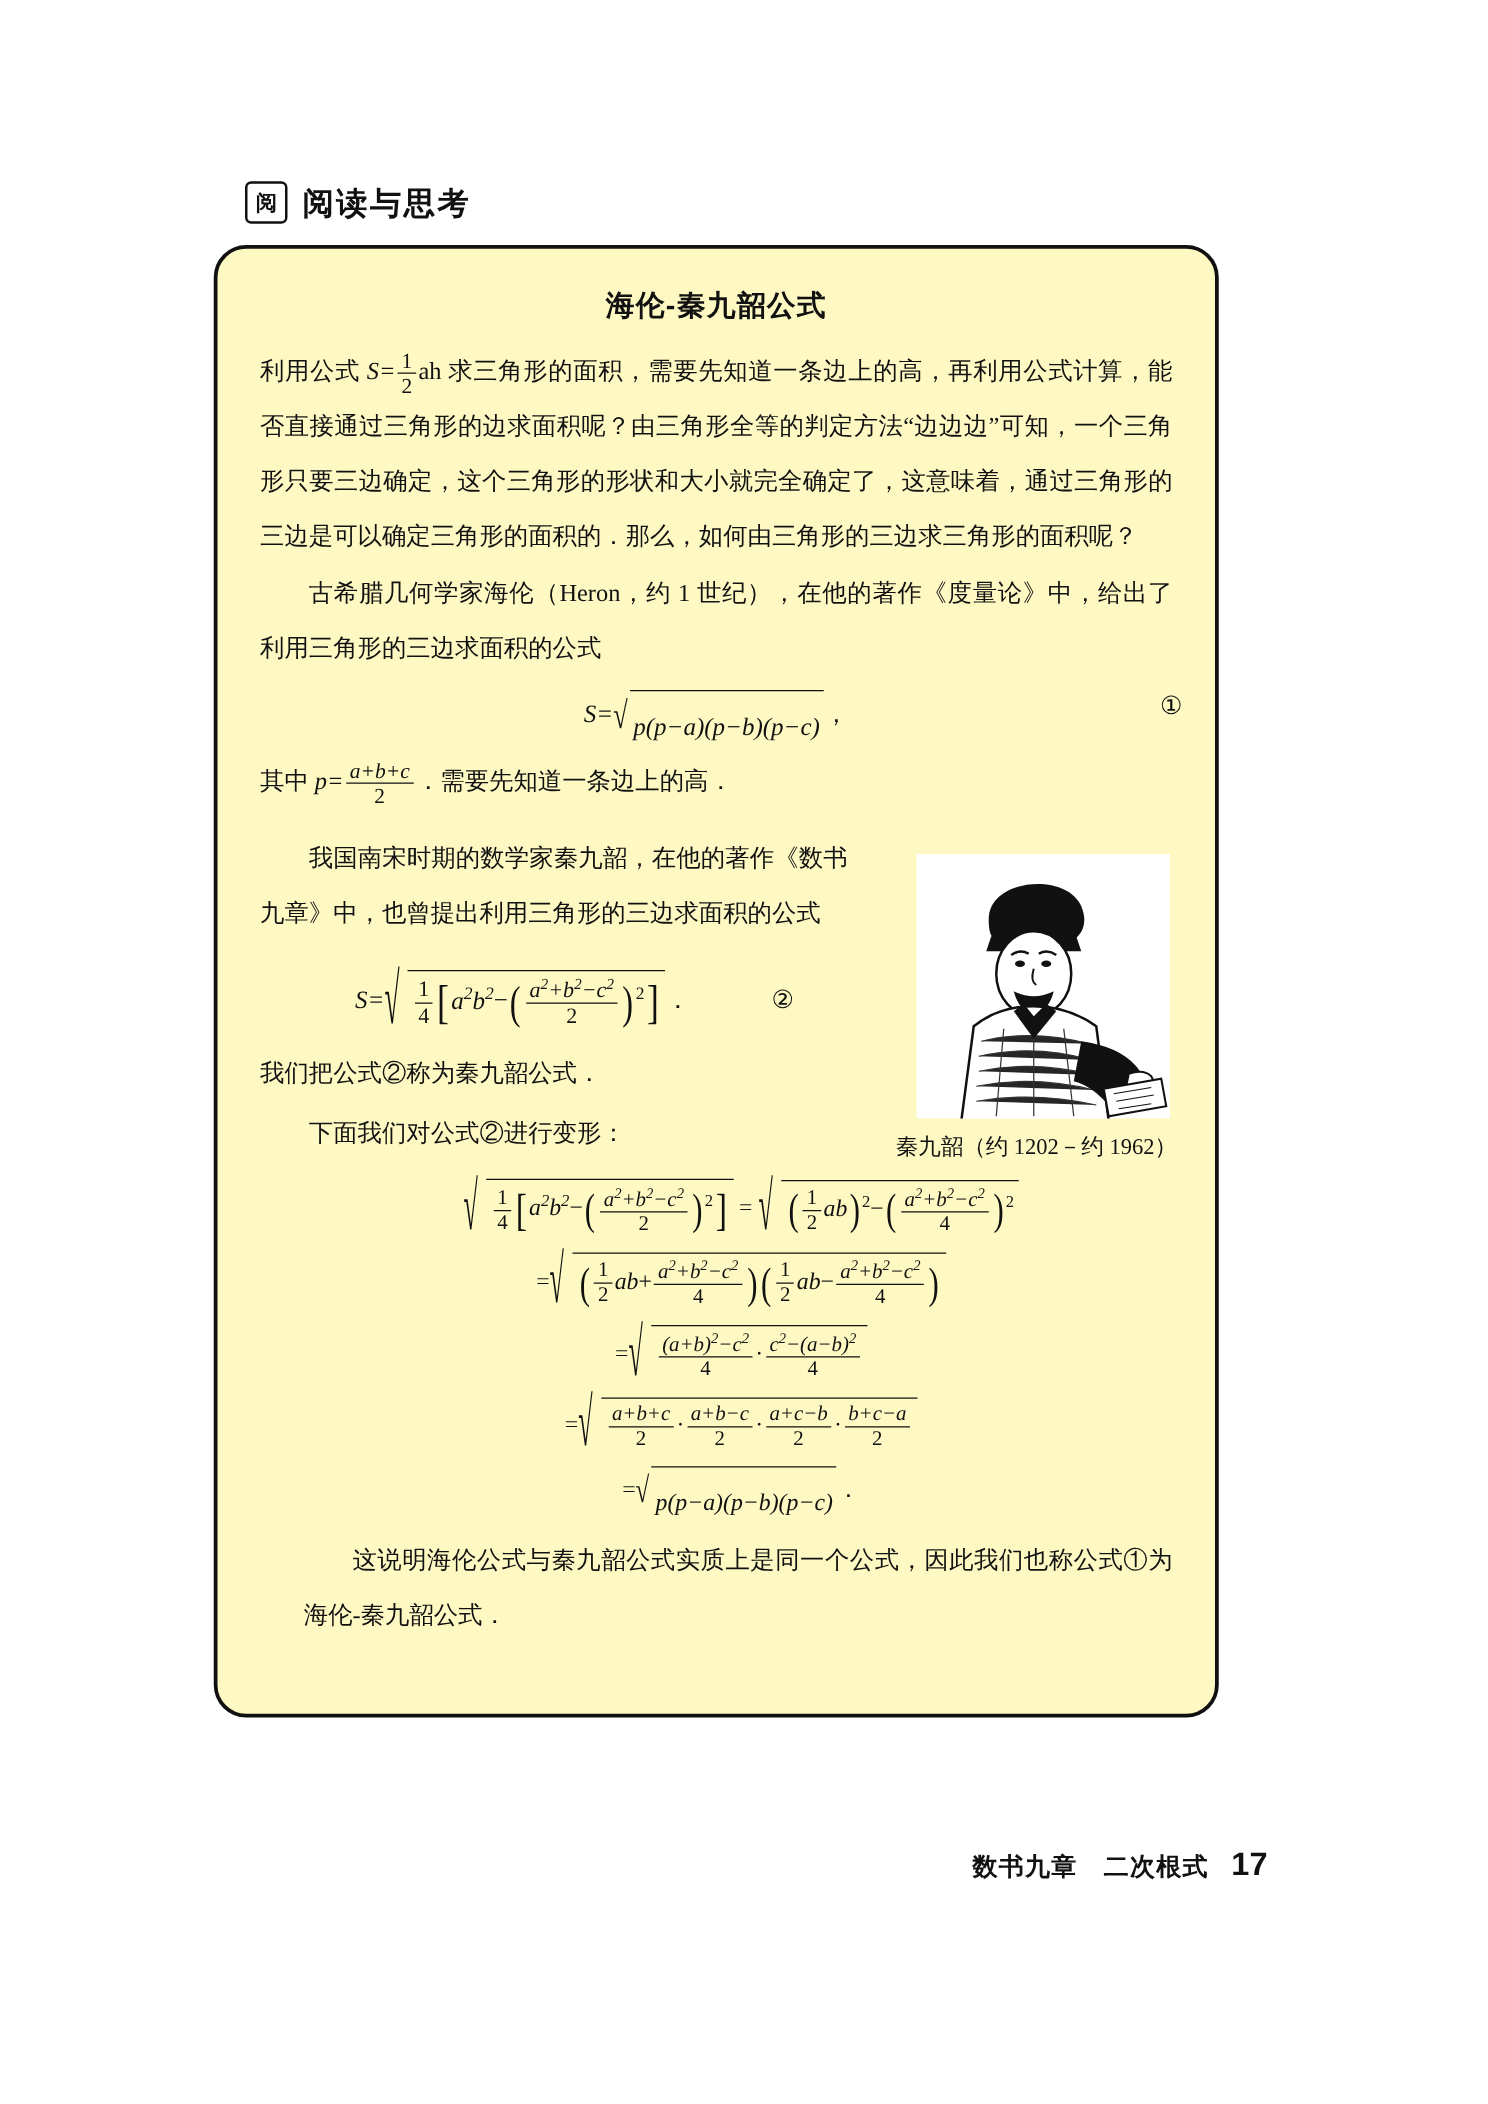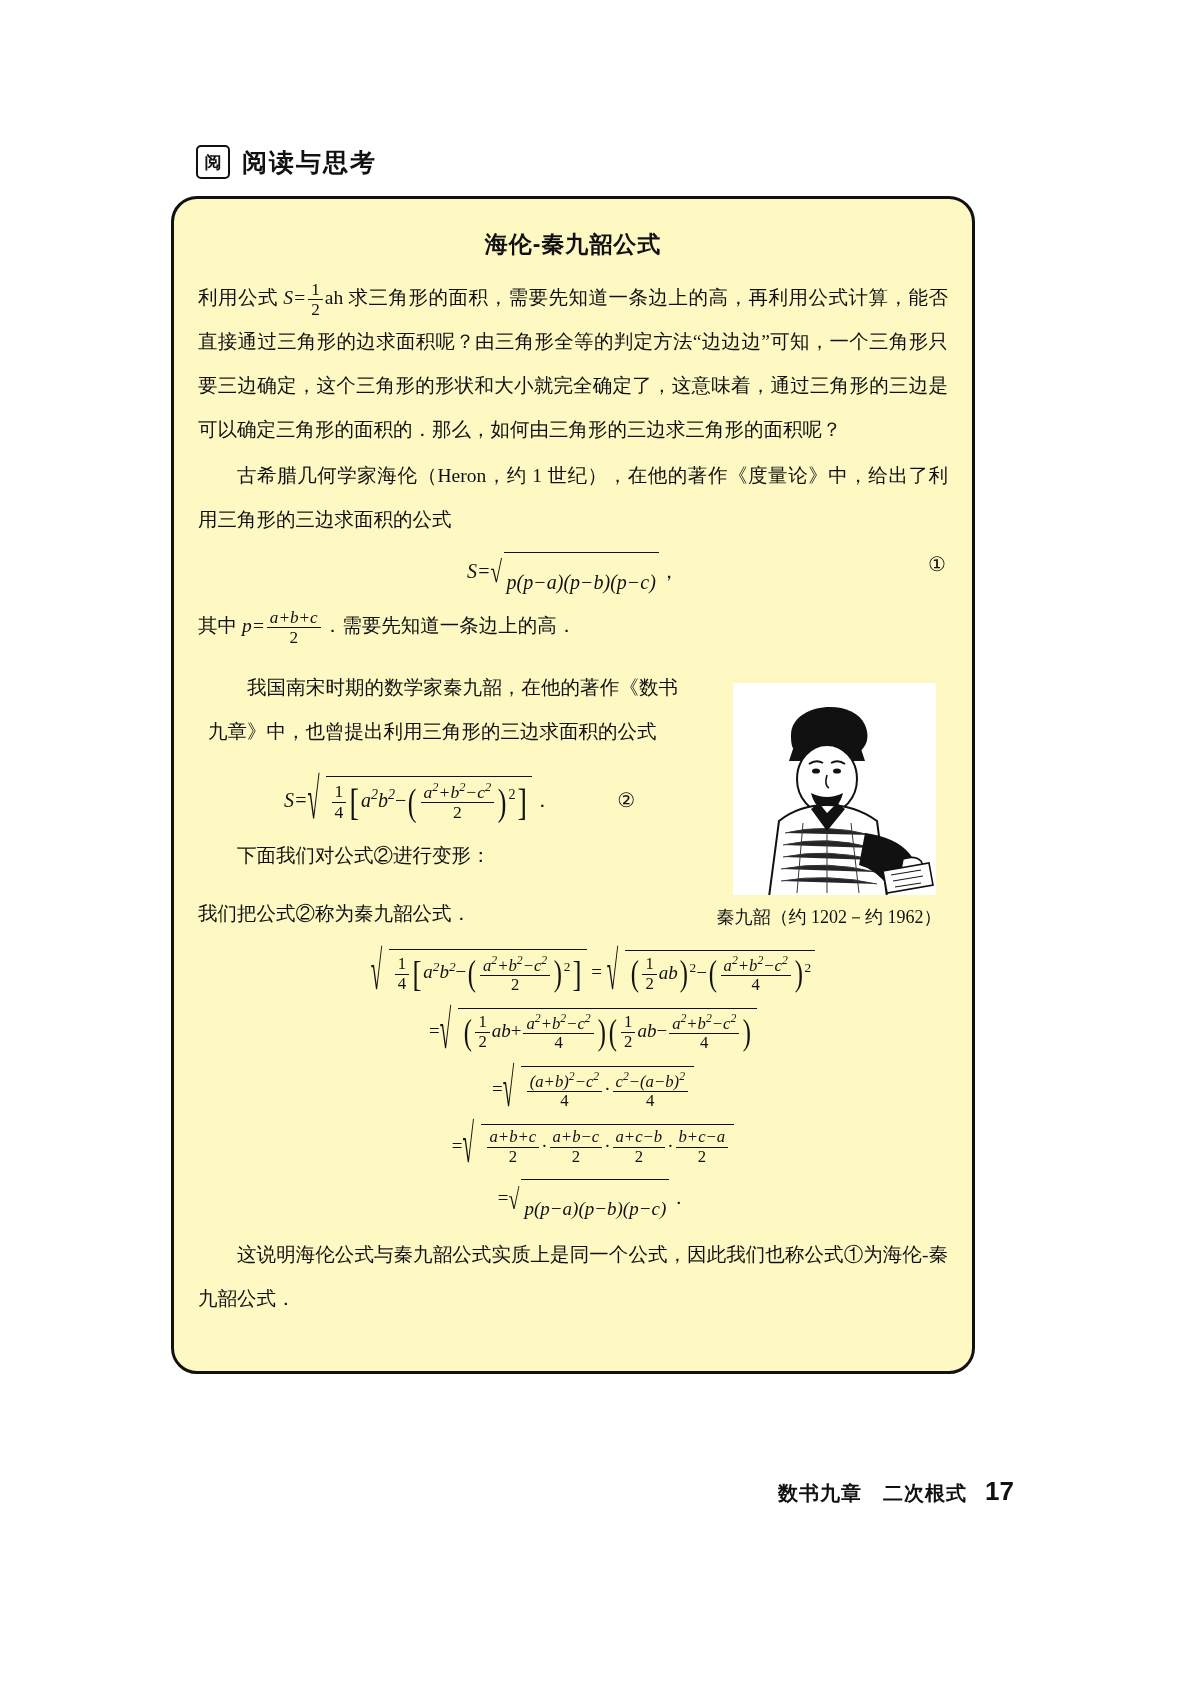--- a/index.html
+++ b/index.html
@@ -63,21 +63,21 @@
     text-align: center;
     font-size: 23px;
     font-weight: bold;
     margin-top: 30px;
     letter-spacing: 1px;
     font-family: "Liberation Sans", sans-serif;
   }
   .body-text {
     font-size: 19.5px;
     line-height: 44px;
-    padding: 0 24px;
+    padding: 0 34px;
     text-align: justify;
   }
   .indent {
     text-indent: 2em;
   }
   .p1 { margin-top: 16px; }
   .p2 { margin-top: 2px; }
   
   .frac {
     display: inline-block;
@@ -232,23 +232,23 @@
 
     <div class="body-text float-wrap" style="margin-top:18px;">
       <div class="indent narrow">我国南宋时期的数学家秦九韶，在他的著作《数书九章》中，也曾提出利用三角形的三边求面积的公式</div>
     </div>
 
     <div class="eq-line" style="text-align:left;padding-left:110px;margin-top:22px;">
       <span class="ital">S=</span><span class="big-sqrt"><span class="rad"><span class="frac"><span class="num">1</span><span class="den">4</span></span><span class="brack">[</span><span class="ital">a<span class="sup">2</span>b<span class="sup">2</span></span>−<span class="paren-big">(</span><span class="frac"><span class="num ital">a<span class="sup">2</span>+b<span class="sup">2</span>−c<span class="sup">2</span></span><span class="den">2</span></span><span class="paren-big">)</span><span class="sup">2</span><span class="brack">]</span></span></span>．
       <span style="display:inline-block;width:60px;"></span><span>②</span>
     </div>
 
+    <div class="body-text" style="margin-top:14px;">我们把公式②称为秦九韶公式．</div>
+
     <div class="body-text indent" style="margin-top:4px;">下面我们对公式②进行变形：</div>
-
-    <div class="body-text" style="margin-top:14px;">我们把公式②称为秦九韶公式．</div>
 
     <div class="derivation">
 
       <div class="derive-row" style="text-align:center;padding-right:20px;">
         <span class="big-sqrt"><span class="rad"><span class="frac"><span class="num">1</span><span class="den">4</span></span><span class="brack">[</span><span class="ital">a<span class="sup">2</span>b<span class="sup">2</span></span>−<span class="paren-big">(</span><span class="frac"><span class="num ital">a<span class="sup">2</span>+b<span class="sup">2</span>−c<span class="sup">2</span></span><span class="den">2</span></span><span class="paren-big">)</span><span class="sup">2</span><span class="brack">]</span></span></span>
         =
         <span class="big-sqrt"><span class="rad"><span class="paren-big">(</span><span class="frac"><span class="num">1</span><span class="den">2</span></span><span class="ital">ab</span><span class="paren-big">)</span><span class="sup">2</span>−<span class="paren-big">(</span><span class="frac"><span class="num ital">a<span class="sup">2</span>+b<span class="sup">2</span>−c<span class="sup">2</span></span><span class="den">4</span></span><span class="paren-big">)</span><span class="sup">2</span></span></span>
       </div>
 
       <div class="derive-row" style="text-align:center;padding-right:20px;">
@@ -261,21 +261,21 @@
 
       <div class="derive-row" style="text-align:center;padding-right:20px;">
         =<span class="big-sqrt"><span class="rad"><span class="frac"><span class="num ital">a+b+c</span><span class="den">2</span></span>·<span class="frac"><span class="num ital">a+b−c</span><span class="den">2</span></span>·<span class="frac"><span class="num ital">a+c−b</span><span class="den">2</span></span>·<span class="frac"><span class="num ital">b+c−a</span><span class="den">2</span></span></span></span>
       </div>
 
       <div class="derive-row" style="text-align:center;padding-right:20px;">
         =<span class="sqrt"><span class="rad ital">p(p−a)(p−b)(p−c)</span></span>．
       </div>
     </div>
 
-    <div class="body-text indent" style="margin-top:10px;">这说明海伦公式与秦九韶公式实质上是同一个公式，因此我们也称公式①为海伦-秦九韶公式．</div>
+    <div class="body-text indent" style="margin-top:10px;margin-left:35px;">这说明海伦公式与秦九韶公式实质上是同一个公式，因此我们也称公式①为海伦-秦九韶公式．</div>
 
     <div class="portrait">
       <svg width="203" height="212" viewBox="0 0 203 212">
         <rect x="0" y="0" width="203" height="212" fill="#ffffff"></rect>
 
         <path d="M58 52 C58 20, 120 14, 132 42 C138 56, 132 66, 124 70 L64 70 C58 66, 58 58, 58 52 Z" fill="#111"></path>
         <path d="M60 66 L128 66 L132 78 L56 78 Z" fill="#111"></path>
 
         <ellipse cx="94" cy="96" rx="30" ry="34" fill="#fff" stroke="#111" stroke-width="2"></ellipse>
 

